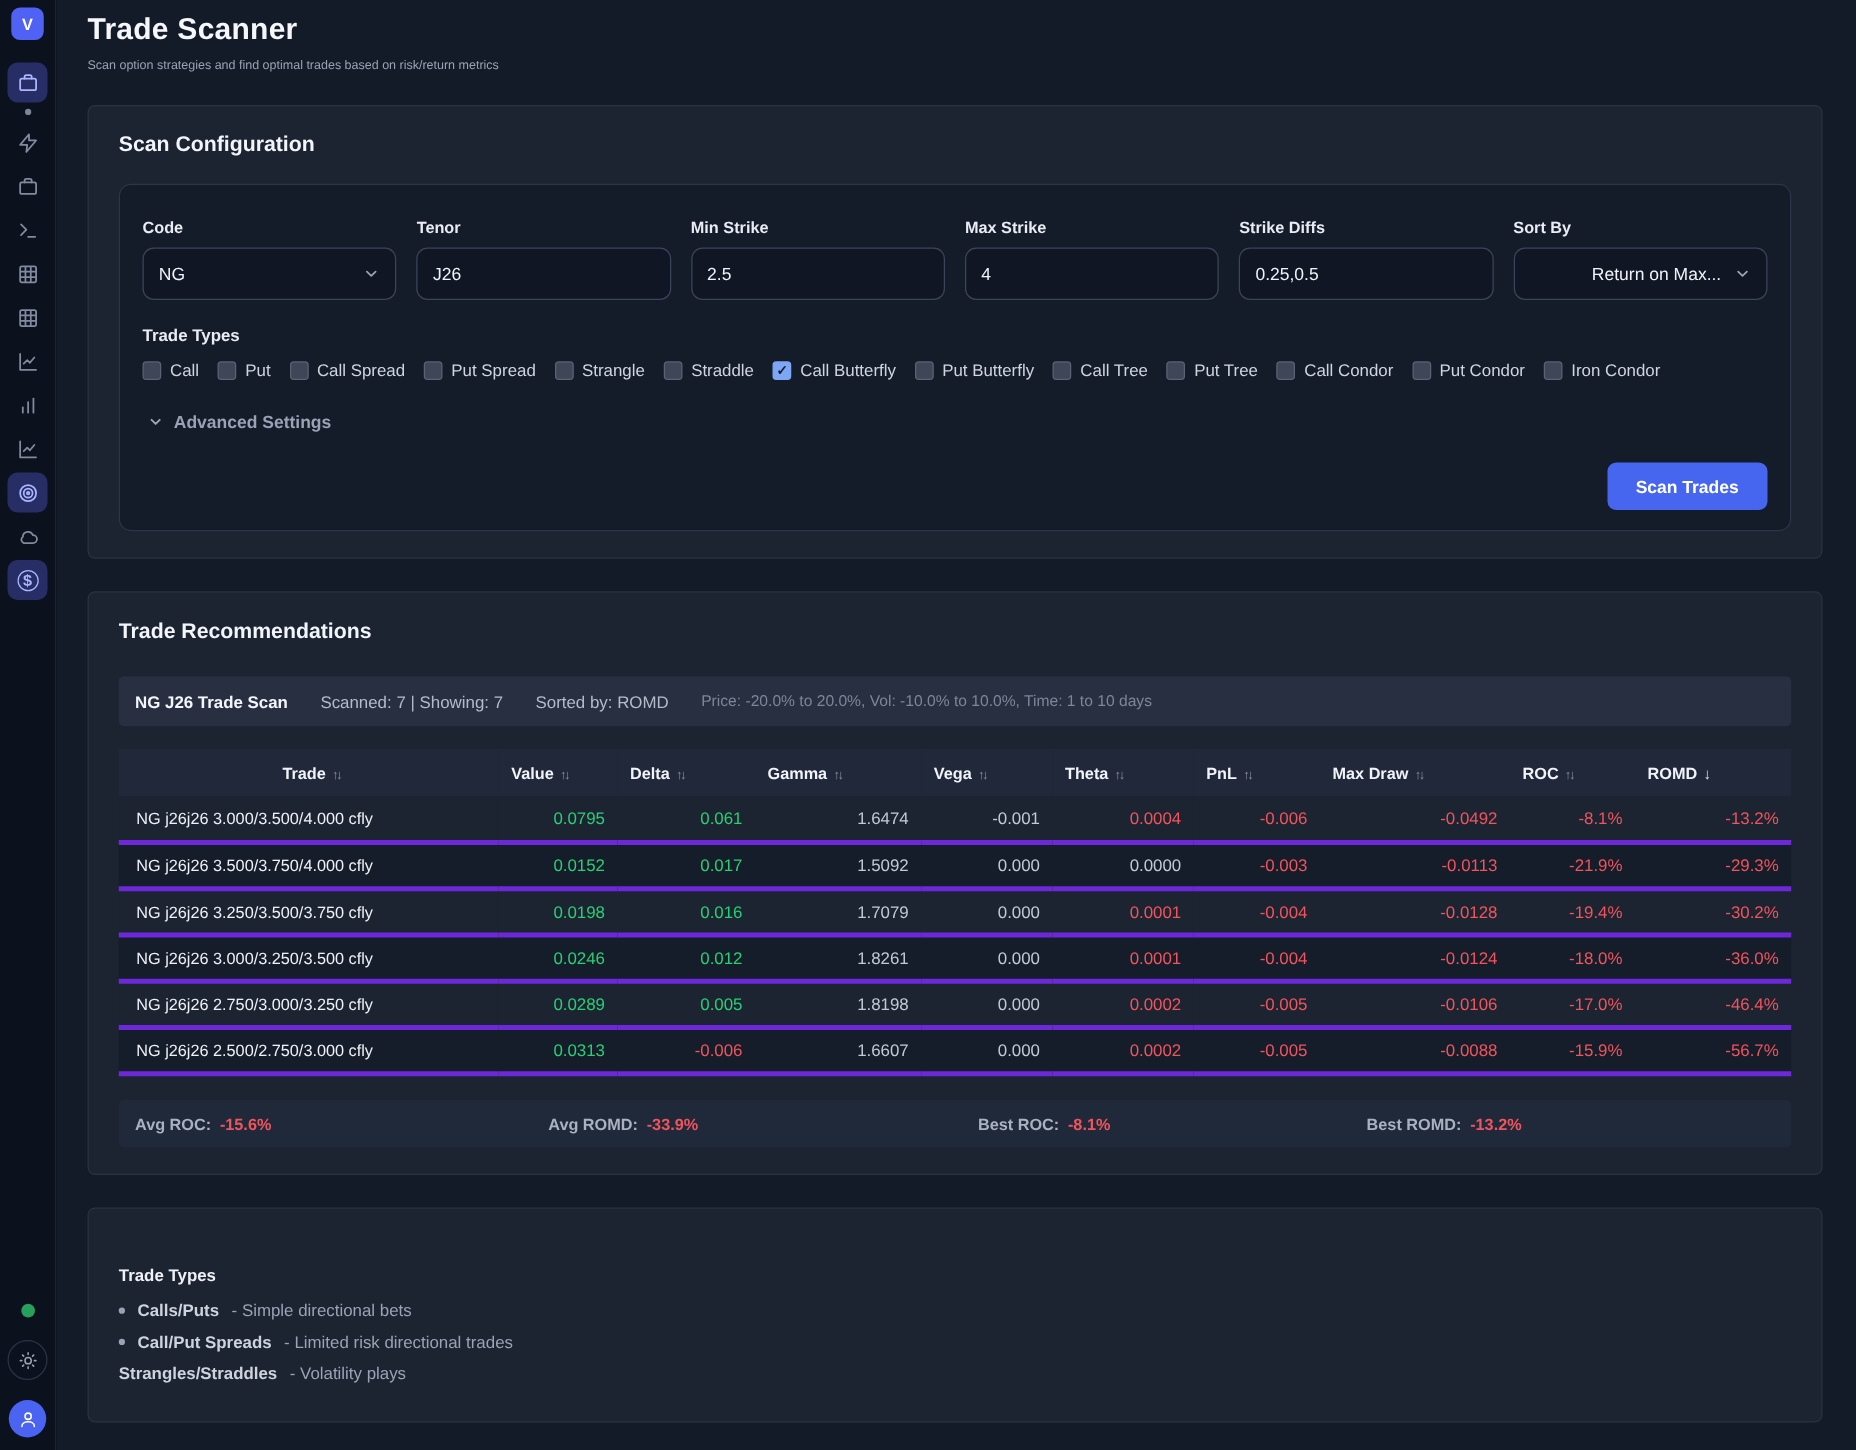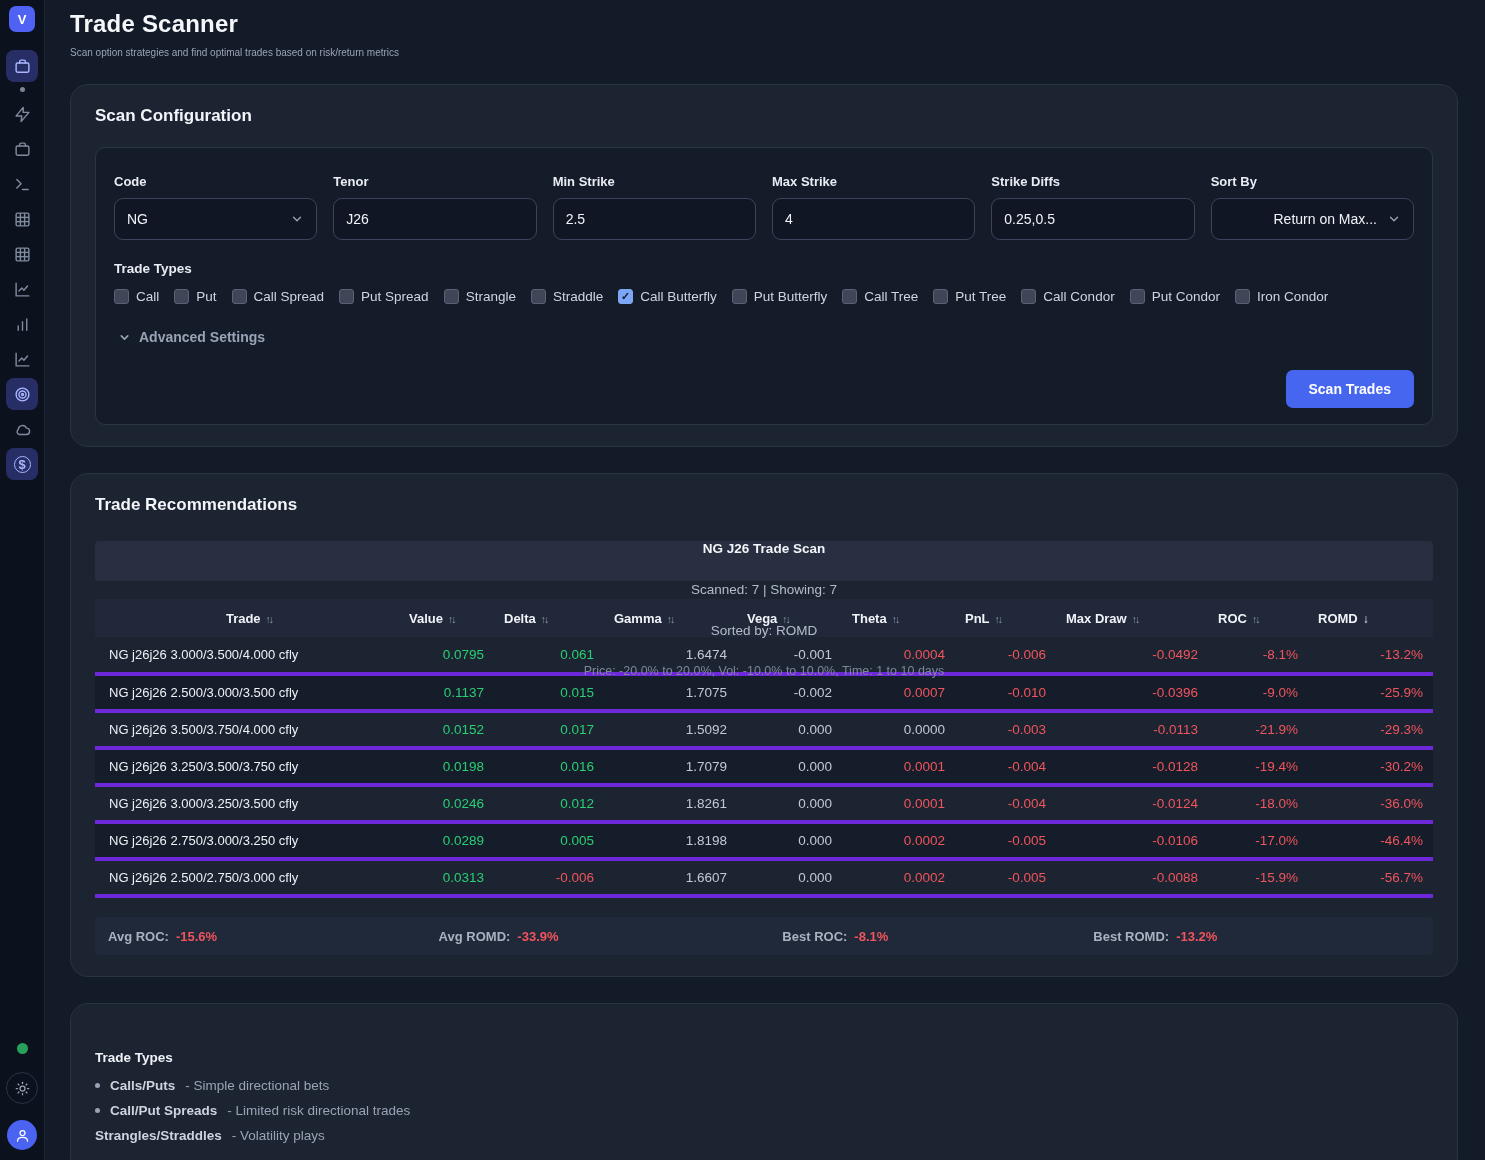--- a/index.html
+++ b/index.html
@@ -40,21 +40,21 @@
     display:flex; align-items:center; justify-content:center; margin-bottom:10px; cursor:pointer;
   }
   .avatar svg{ width:15px; height:15px; }
   .dollar-glyph { font-size:13px; font-weight:bold; border:1.6px solid currentColor; border-radius:50%;
     width:17px; height:17px; display:flex; align-items:center; justify-content:center; }
   
   .main { margin-left:45px; padding:8px 27px 0 25px; }
   h1.page-title { font-size:24px; font-weight:800; letter-spacing:.2px; color:#f5f7fa; margin-top:2px; }
   .page-subtitle { font-size:10px; color:#9aa3b5; margin-top:9px; }
   .card {
-    background:#1c2331; border:1px solid #2a3343; border-radius:18px;
+    background:#1c2331; border:1px solid #2a3343; border-radius:6px;
     margin-top:26px; padding:21px 24px;
   }
   .card-title { font-size:17px; font-weight:800; color:#f2f5f9; }
   
   .inner-panel {
     margin-top:21px; background:#141b29; border:1px solid #2c3547; border-radius:10px;
     padding:26px 18px 16px 18px;
   }
   .fields-row { display:grid; grid-template-columns:repeat(6,1fr); gap:16px; }
   .field-label { font-size:13px; font-weight:700; color:#e9edf3; margin-bottom:9px; }
@@ -81,21 +81,21 @@
   .adv-toggle svg{ width:13px; height:13px; }
   .btn-row { display:flex; justify-content:flex-end; margin-top:25px; }
   .primary-btn {
     background:#4666f0; color:#fff; font-weight:700; font-size:14px;
     border:none; border-radius:7px; padding:11px 23px; cursor:pointer;
     font-family:"Liberation Sans", sans-serif;
   }
   
   .scan-bar {
     margin-top:26px; background:#272f40; border-radius:4px; height:40px;
-    display:flex; align-items:center; padding:0 13px; gap:26px;flex-direction:column;
+    display:flex; align-items:center; padding:0 13px; gap:26px;
   }
   .scan-bar .t1 { font-size:13.5px; font-weight:800; color:#f2f5f9; }
   .scan-bar .t2, .scan-bar .t3 { font-size:13.5px; color:#b4bcc9; }
   .scan-bar .t4 { font-size:12.5px; color:#7d8698; }
   table.trades { width:100%; border-collapse:collapse; margin-top:18px; table-layout:fixed; }
   table.trades th {
     background:#202839; font-size:13px; font-weight:800; color:#f0f3f8;
     height:38px; padding:0 10px; text-align:left; white-space:nowrap; cursor:pointer;
   }
   table.trades th:first-child { text-align:center; padding-left:14px; }
@@ -396,32 +396,20 @@
             <td class="c-green">0.061</td>
             <td class="c-dim">1.6474</td>
             <td class="c-dim">-0.001</td>
             <td class="c-red">0.0004</td>
             <td class="c-red">-0.006</td>
             <td class="c-red">-0.0492</td>
             <td class="c-red">-8.1%</td>
             <td class="c-red">-13.2%</td>
           </tr>
           <tr>
-            <td class="c-white">NG j26j26 2.500/3.000/3.500 cfly</td>
-            <td class="c-green">0.1137</td>
-            <td class="c-green">0.015</td>
-            <td class="c-dim">1.7075</td>
-            <td class="c-dim">-0.002</td>
-            <td class="c-red">0.0007</td>
-            <td class="c-red">-0.010</td>
-            <td class="c-red">-0.0396</td>
-            <td class="c-red">-9.0%</td>
-            <td class="c-red">-25.9%</td>
-          </tr>
-          <tr>
             <td class="c-white">NG j26j26 3.500/3.750/4.000 cfly</td>
             <td class="c-green">0.0152</td>
             <td class="c-green">0.017</td>
             <td class="c-dim">1.5092</td>
             <td class="c-dim">0.000</td>
             <td class="c-dim">0.0000</td>
             <td class="c-red">-0.003</td>
             <td class="c-red">-0.0113</td>
             <td class="c-red">-21.9%</td>
             <td class="c-red">-29.3%</td>

